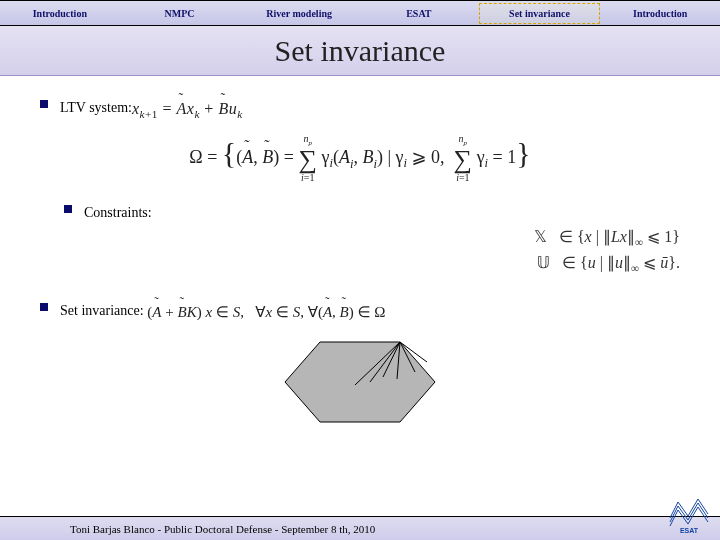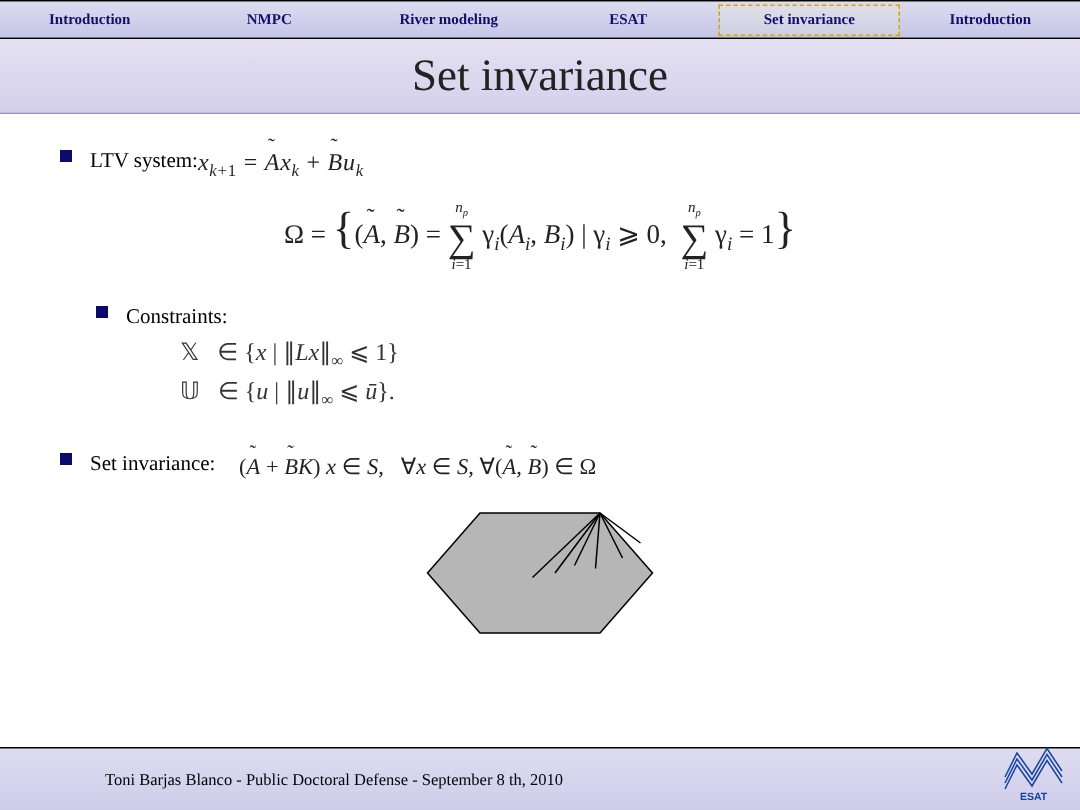--- a/index.html
+++ b/index.html
@@ -76,35 +76,36 @@
     text-align: center;
     font-size: 18px;
     margin: 14px 0 18px 0;
   }
   .constraints-block {
     font-size: 16px;
     margin-left: 80px;
     margin-top: 2px;
     line-height: 1.5;
     color: #333;
+    text-align: right;
   }
   .setinv-math {
     font-size: 15px;
-    margin-left: 12px;
+    margin-left: 0;
   }
   .hexagon-wrap {
     text-align: center;
     margin-top: 6px;
   }
   .footer {
     position: absolute;
     left: 0;
     bottom: 0;
     width: 720px;
-    height: 42px;
+    height: 24px;
     border-top: 1px solid #000;
     display: flex;
     align-items: center;
     padding-left: 70px;
     font-size: 11px;
     background: linear-gradient(#dedcef, #cfcceb);
   }
   .logo {
     position: absolute;
     right: 8px;

